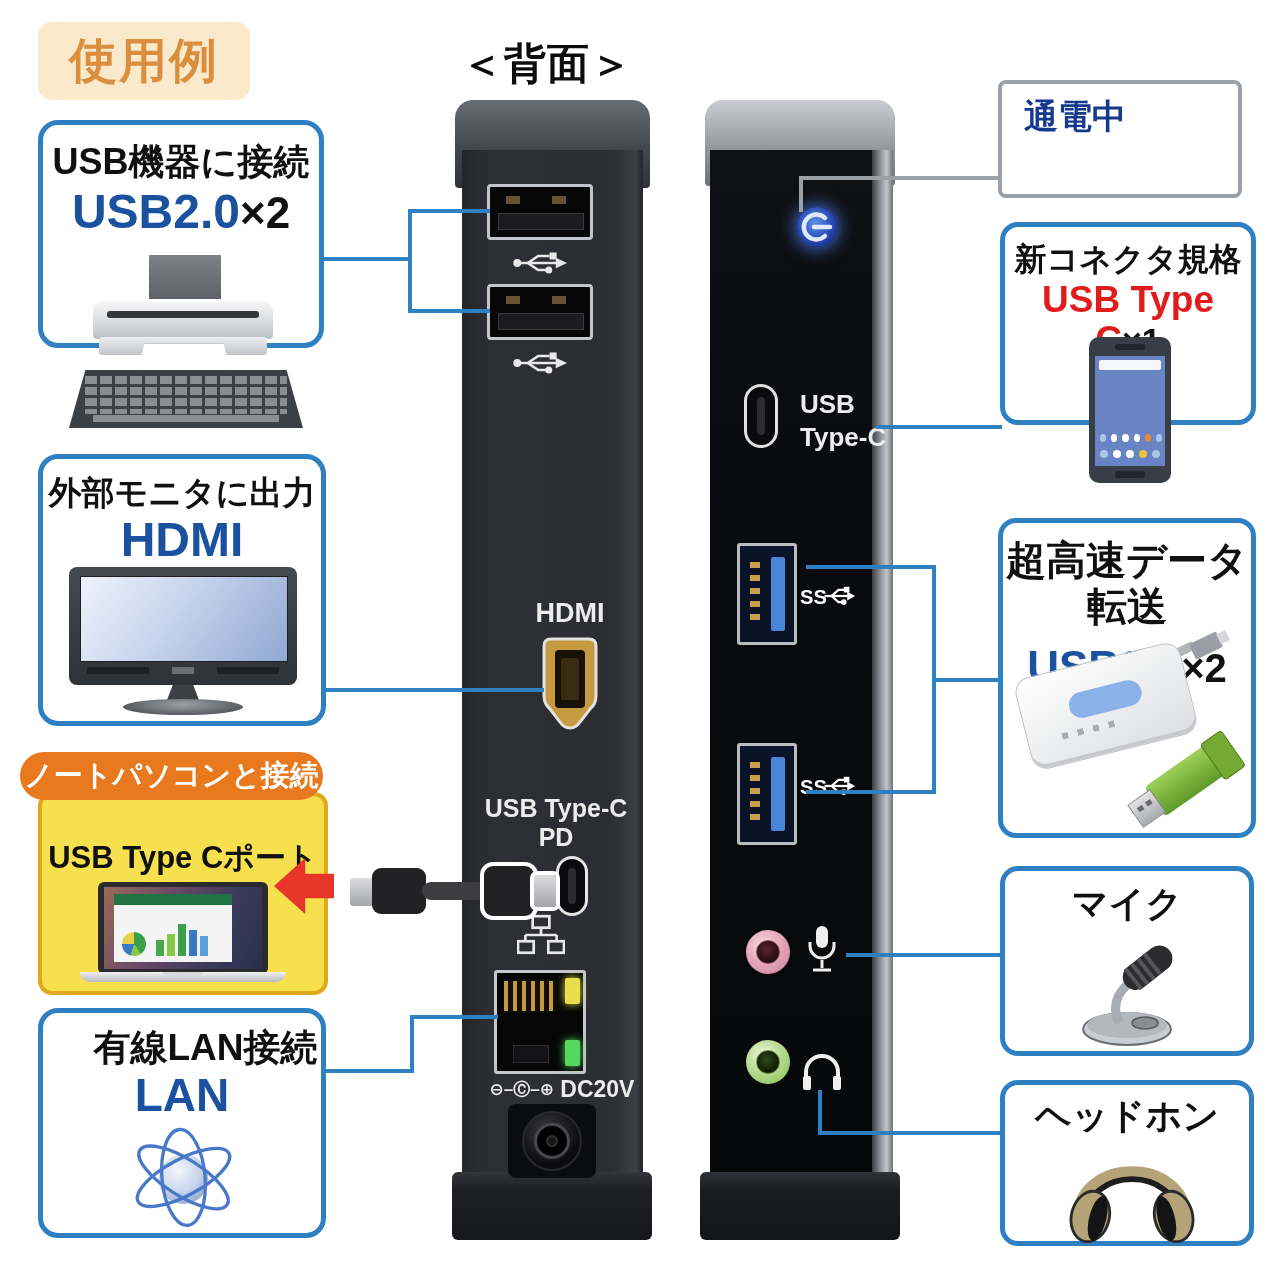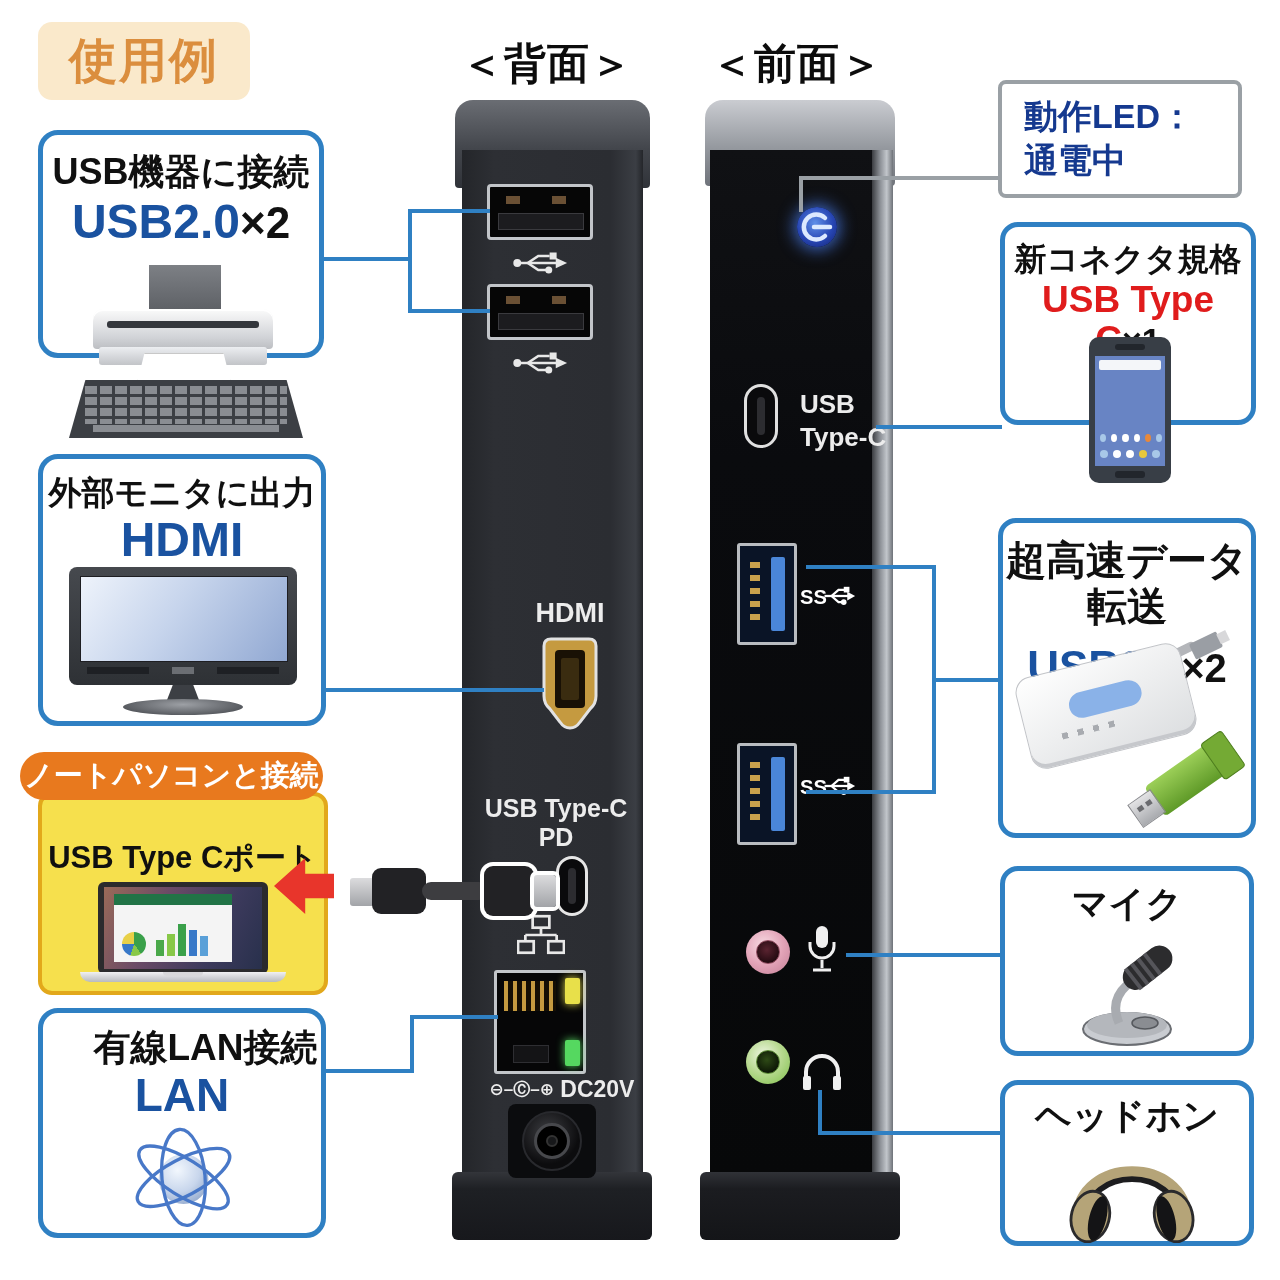--- a/index.html
+++ b/index.html
@@ -19,21 +19,20 @@
 </style>
 </head>
 <body>
 
 <div id="canvas">
 
   <div class="abs" style="left:38px;top:22px;width:212px;height:78px;background:#FAE9CB;border-radius:14px;display:flex;align-items:center;justify-content:center;">
     <span style="font-size:48px;font-weight:bold;color:#DB8E3E;letter-spacing:2px;">使用例</span>
   </div>
   <div class="hdr" style="left:442px;top:36px;width:210px;">＜背面＞</div>
-  <div class="hdr" style="left:692px;top:36px;width:210px;">＜前面＞</div>
 
   <div class="abs" style="left:0;top:0;width:0;height:0;">
     <div class="abs" style="left:455px;top:100px;width:195px;height:88px;background:linear-gradient(180deg,#6a6d73 0%,#43464c 55%,#303339 100%);border-radius:18px 18px 4px 4px;"></div>
     <div class="abs" style="left:462px;top:150px;width:181px;height:1030px;background:linear-gradient(90deg,#24262a 0%,#2d2f34 18%,#2b2d32 82%,#3b3e44 96%,#24262a 100%);"></div>
     <div class="abs" style="left:452px;top:1172px;width:200px;height:68px;background:linear-gradient(180deg,#33353a 0%,#1e2024 25%,#17181c 100%);border-radius:6px;"></div>
 
     <div class="abs" style="left:487px;top:184px;width:106px;height:56px;background:#060606;border:3px solid #c2c5c9;border-radius:4px;box-sizing:border-box;">
       <div class="abs" style="left:8px;bottom:7px;width:84px;height:15px;background:#1c1c1f;border:1px solid #3a3a3e;"></div>
       <div class="abs" style="left:16px;top:9px;width:14px;height:8px;background:#6a5034;"></div>
       <div class="abs" style="left:62px;top:9px;width:14px;height:8px;background:#6a5034;"></div>
@@ -186,21 +185,21 @@
     </div>
     <div class="abs" style="left:800px;top:1052px;width:44px;height:40px;">
       <svg width="44" height="40" viewBox="0 0 44 40">
         <path d="M6 28 V20 A16 16 0 0 1 38 20 V28" stroke="#f0f0f0" stroke-width="4" fill="none"></path>
         <rect x="3" y="24" width="8" height="14" rx="2" fill="#f0f0f0"></rect>
         <rect x="33" y="24" width="8" height="14" rx="2" fill="#f0f0f0"></rect>
       </svg>
     </div>
   </div>
 
-  <div class="cbox" style="left:38px;top:130px;width:286px;height:228px;">
+  <div class="cbox" style="left:38px;top:120px;width:286px;height:228px;">
     <div class="ct" style="margin-top:16px;font-size:36px;">USB機器に接続</div>
     <div class="cv" style="margin-top:4px;font-size:48px;">
       <span class="blue">USB2.0</span><span class="mult" style="font-size:44px;">×2</span>
     </div>
     <div class="abs" style="left:50px;top:130px;width:180px;height:110px;">
       <div class="abs" style="left:56px;top:0;width:72px;height:52px;background:linear-gradient(180deg,#7d8085,#595c61);"></div>
       <div class="abs" style="left:0;top:44px;width:180px;height:40px;background:linear-gradient(180deg,#fbfbfb,#d2d4d8 70%,#bcbec2);border-radius:10px 10px 4px 4px;box-shadow:inset 0 2px 0 #fff;"></div>
       <div class="abs" style="left:14px;top:56px;width:152px;height:7px;background:#34373c;border-radius:3px;"></div>
       <div class="abs" style="left:6px;top:82px;width:168px;height:18px;background:linear-gradient(180deg,#eceef1,#c2c4c8);border-radius:3px;"></div>
       <div class="abs" style="left:44px;top:88px;width:92px;height:28px;background:#fff;border:1px solid #c8c8c8;clip-path:polygon(8% 0,92% 0,100% 100%,0 100%);"></div>
@@ -266,21 +265,20 @@
           <ellipse cx="75" cy="68" rx="62" ry="22" transform="rotate(-28 75 68)"></ellipse>
           <ellipse cx="75" cy="68" rx="62" ry="22" transform="rotate(32 75 68)"></ellipse>
           <ellipse cx="75" cy="68" rx="58" ry="26" transform="rotate(85 75 68)"></ellipse>
         </g>
       </svg>
     </div>
   </div>
 
   <div class="abs" style="left:998px;top:80px;width:244px;height:118px;background:#fff;border:4px solid #9AA0A5;border-radius:8px;box-sizing:border-box;padding:10px 0 0 22px;">
     <div style="color:#15398F;font-weight:bold;font-size:34px;line-height:1.3;">
-      <div>動作LED：</div>
       <div>通電中</div>
     </div>
   </div>
 
   <div class="cbox" style="left:1000px;top:222px;width:256px;height:203px;border-radius:18px;">
     <div class="ct" style="margin-top:14px;font-size:32px;">新コネクタ規格</div>
     <div class="cv" style="margin-top:2px;font-size:37px;">
       <span class="red">USB Type C</span><span class="mult" style="font-size:34px;">×1</span>
     </div>
     <div class="abs" style="left:84px;top:110px;width:82px;height:146px;">

